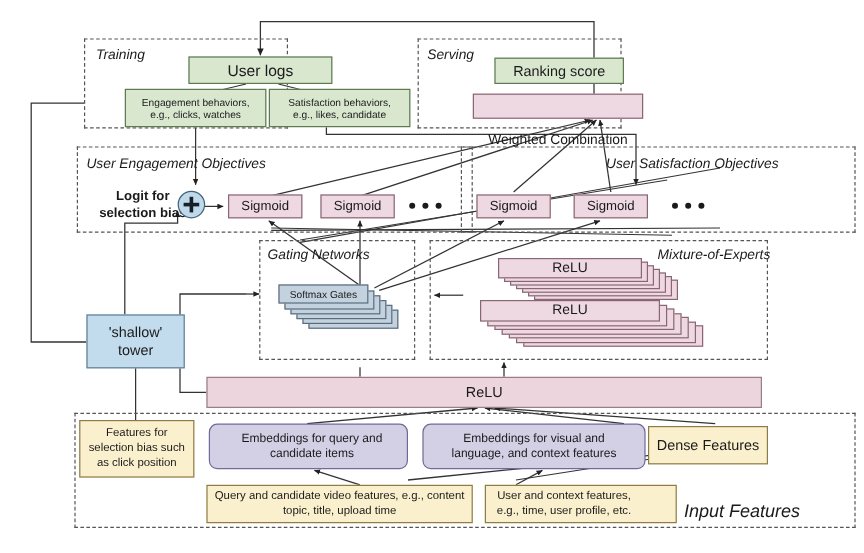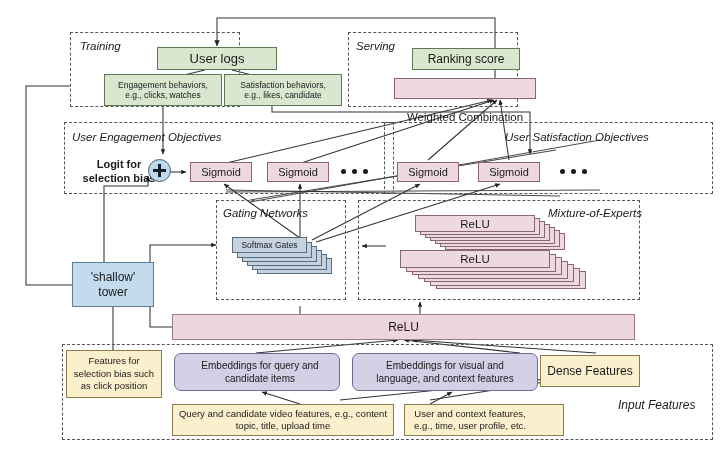--- a/index.html
+++ b/index.html
@@ -116,21 +116,21 @@
   <div class="panel" style="left:384px;top:122px;width:329px;height:72px;"></div>
   <div class="panel-label" style="left:505px;top:131px;">User Satisfaction Objectives</div>
 
   <div class="panel" style="left:216px;top:200px;width:130px;height:100px;"></div>
   <div class="panel-label" style="left:223px;top:207px;">Gating Networks</div>
 
   <div class="panel" style="left:358px;top:200px;width:282px;height:100px;"></div>
   <div class="panel-label" style="left:548px;top:207px;">Mixture-of-Experts</div>
 
   <div class="panel" style="left:62px;top:344px;width:651px;height:96px;"></div>
-  <div class="panel-label" style="left:570px;top:398px;font-size:12px;margin-left:48px;">Input Features</div>
+  <div class="panel-label" style="left:570px;top:418px;font-size:15px;">Input Features</div>
 
   <div class="node green t13" style="left:157px;top:47px;width:120px;height:23px;"></div>
   <div class="lbl" style="left:157px;top:47px;width:120px;height:23px;display:flex;align-items:center;justify-content:center;font-size:13px;">User logs</div>
 
   <div class="node green" style="left:104px;top:74px;width:118px;height:32px;"></div>
   <div class="lbl2" style="left:104px;top:74px;width:118px;height:32px;display:flex;align-items:center;justify-content:center;font-size:8.5px;white-space:pre-line;">Engagement behaviors,
 e.g., clicks, watches</div>
 
   <div class="node green" style="left:224px;top:74px;width:118px;height:32px;"></div>
   <div class="lbl2" style="left:224px;top:74px;width:118px;height:32px;display:flex;align-items:center;justify-content:center;font-size:8.5px;white-space:pre-line;">Satisfaction behaviors,

